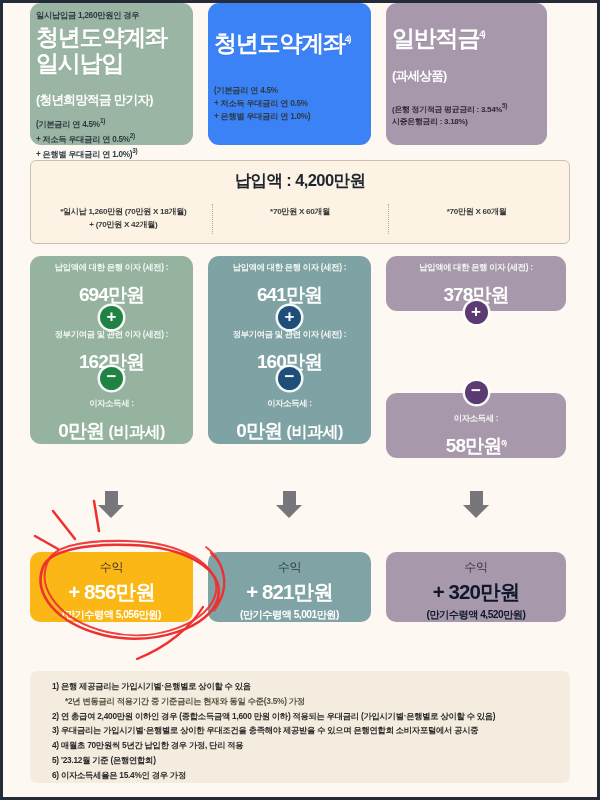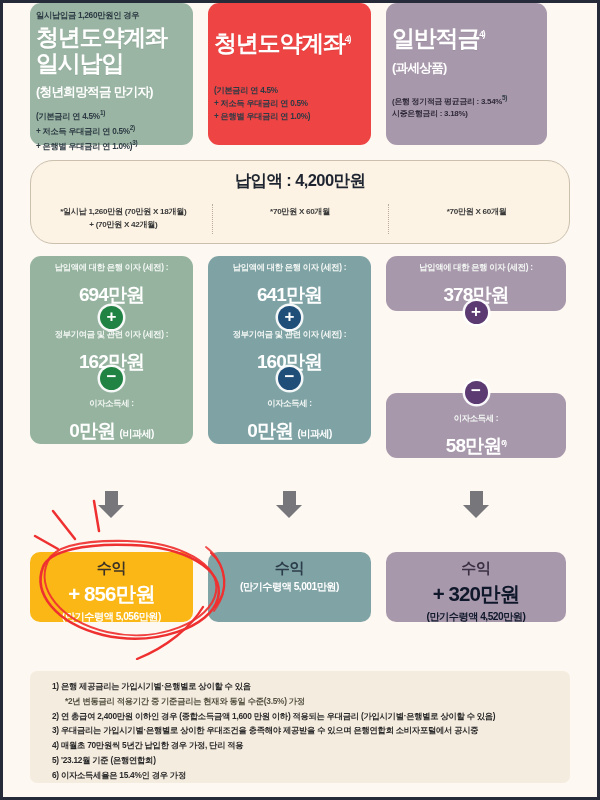--- a/index.html
+++ b/index.html
@@ -27,52 +27,52 @@
 
   
   .hcard {
     border-radius:11px;
     color:#ffffff;
     text-align:left;
     padding:8px 6px 10px;
     position:relative;
   }
   .hcard.g { background:#9ab5a3; }
-  .hcard.t { background:#ef4444; }
+  .hcard.t { background:#3b82f6; }
   .hcard.p { background:#a898ac; }
 
   .h-pre {
     font-size:8.3px; font-weight:bold; letter-spacing:-0.3px;
     color:#2d3a44; margin-bottom:4px; line-height:1.2;
   }
   .h-title {
     font-size:23px; font-weight:bold; line-height:1.12;
     letter-spacing:-1.2px; color:#ffffff;
     text-shadow:0 1px 0 rgba(0,0,0,.07);
   }
   .h-sub {
     font-size:12.6px; font-weight:bold; color:#ffffff;
-    letter-spacing:-0.7px; margin-top:8px;
+    letter-spacing:-0.7px; margin-top:16px;
   }
   .h-rates {
     font-size:8.2px; font-weight:bold; color:#2d3a44;
     line-height:1.62; letter-spacing:-0.25px; margin-top:7px;
   }
   .h-rates.pp { color:#2f2a3a; line-height:1.55; }
   sup.fn {
     font-size:6.4px; font-weight:bold; vertical-align:super;
     color:#2d3a44;
   }
   sup.fnw { color:#ffffff; font-size:8.6px; font-weight:bold; vertical-align:super;}
 
   
   #payband {
     position:absolute; left:27px; top:157px; width:540px; height:84px;
     background:#fcf3e4; border:1.4px solid #cbbfae;
-    border-radius:23px;
+    border-radius:6px;
   }
   #payband .pb-title {
     text-align:center; font-size:16.5px; font-weight:bold;
     color:#1f2530; letter-spacing:-0.6px; margin-top:9px;
   }
   #payband .pb-cells {
     display:flex; margin-top:14px; padding:0 4px;
   }
   #payband .pb-cell {
     flex:1; text-align:center; font-size:8.1px; font-weight:bold;
@@ -92,21 +92,21 @@
   }
   .scard .lbl {
     font-size:8.3px; font-weight:bold; letter-spacing:-0.3px;
     color:#f2f6f3; padding-top:6px;
   }
   .scard .val {
     font-size:19px; font-weight:bold; letter-spacing:-0.9px;
     margin-top:9px; color:#ffffff;
   }
   .scard .val .nt {
-    font-size:10px; font-weight:bold; letter-spacing:-0.5px;
+    font-size:16px; font-weight:bold; letter-spacing:-0.5px;
   }
   .scard .val sup {
     font-size:7.5px; vertical-align:super; font-weight:bold;
   }
   .sg { background:#95b39f; }
   .st { background:#7fa3a5; }
   .sp { background:#a898ac; }
 
   
   .dash {
@@ -136,21 +136,21 @@
     border-left:13px solid transparent;
     border-right:13px solid transparent;
     border-top:13px solid #77767a;
   }
 
   
   .rcard {
     position:absolute; border-radius:10px; text-align:center;
     padding-top:7px; height:70px;
   }
-  .rcard .rl { font-size:15px; font-weight:bold; letter-spacing:-0.3px; }
+  .rcard .rl { font-size:12px; font-weight:normal; letter-spacing:-0.3px; }
   .rcard .rv { font-size:20.5px; font-weight:bold; letter-spacing:-0.9px; margin-top:2px; }
   .rcard .rs { font-size:10.2px; font-weight:bold; letter-spacing:-0.5px; margin-top:2px; }
   .rcard.yel { background:#fab716; }
   .rcard.yel .rl,.rcard.yel .rv,.rcard.yel .rs { color:#ffffff; }
   .rcard.yel .rl { color:#3a3127; }
   .rcard.tl  { background:#80a3a5; }
   .rcard.tl  .rl { color:#2b3c4a; }
   .rcard.tl  .rv,.rcard.tl .rs { color:#ffffff; }
   .rcard.pl  { background:#a898ac; }
   .rcard.pl  .rl { color:#3a2f42; }
@@ -322,20 +322,21 @@
       <div class="hd"></div>
   </div>
 
   <div class="rcard yel" style="left:27px;top:549px;width:163px;">
     <div class="rl">수익</div>
     <div class="rv">+ 856만원</div>
     <div class="rs">(만기수령액 5,056만원)</div>
   </div>
   <div class="rcard tl" style="left:205px;top:549px;width:163px;">
     <div class="rl">수익</div>
+    <div class="rv">+ 821만원</div>
     <div class="rs">(만기수령액 5,001만원)</div>
   </div>
   <div class="rcard pl" style="left:383px;top:549px;width:180px;">
     <div class="rl">수익</div>
     <div class="rv">+ 320만원</div>
     <div class="rs">(만기수령액 4,520만원)</div>
   </div>
 
   <svg id="scribble" viewBox="0 0 240 165">
     <g fill="none" stroke="#ef3030" stroke-width="2.6" stroke-linecap="round">

